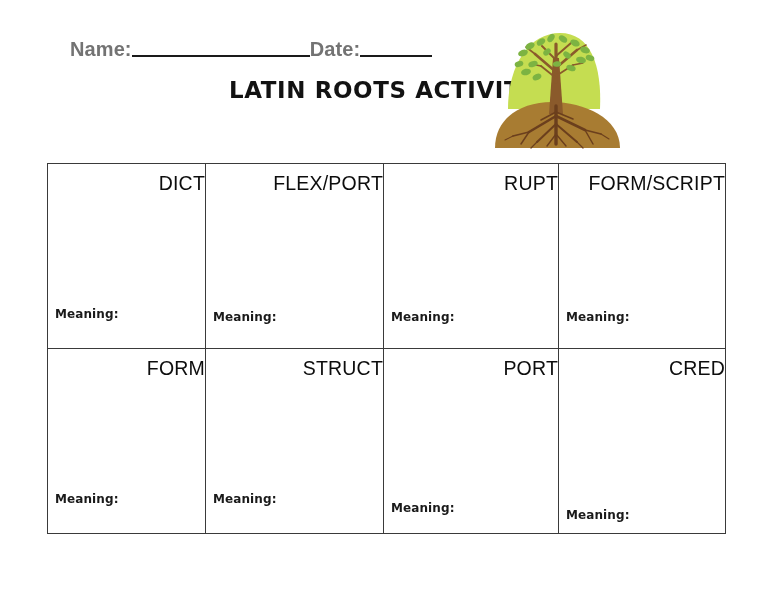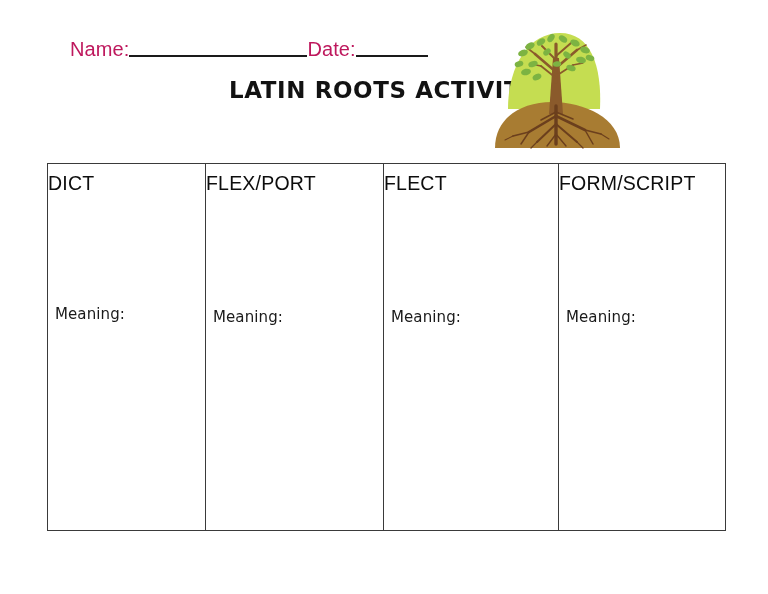--- a/index.html
+++ b/index.html
@@ -18,21 +18,22 @@
 
   
   .header-line {
     position: absolute;
     left: 70px;
     top: 36px;
     font-size: 20px;
     line-height: 26px;
     letter-spacing: 0.1px;
     white-space: nowrap;
-    color: #be185d;
+    color: #737373;
+    font-weight: bold;
   }
   .fill-rule {
     display: inline-block;
     vertical-align: baseline;
     border-bottom: 2.2px solid #1a1a1a;
     height: 15px;
     margin: 0 0px -1px 0px;
   }
   .fill-name { width: 178px; }
   .fill-date { width: 72px; }
@@ -79,33 +80,33 @@
     position: relative;
     height: 184px;
   }
   .col-1 { width: 157px; }
   .col-2 { width: 177px; }
   .col-3 { width: 174px; }
   .col-4 { width: 166px; }
 
   .root-word {
     display: block;
-    text-align: left;
+    text-align: right;
     font-size: 19.5px;
     line-height: 24px;
     padding-top: 7px;
     color: #0d0d0d;
     letter-spacing: 0.2px;
   }
   .meaning-label {
     position: absolute;
     left: 7px;
     font-family: "DejaVu Sans", sans-serif;
-    font-weight: normal;
-    font-size: 15px;
+    font-weight: bold;
+    font-size: 12px;
     line-height: 12px;
     color: #1a1a1a;
     letter-spacing: 0.1px;
   }
   
   .m-a { top: 144px; }
   .m-b { top: 147px; }
   .m-d { top: 153px; }
   .m-e { top: 160px; }
 </style>
@@ -186,22 +187,40 @@
     <tr>
       <td class="col-1">
         <span class="root-word">DICT</span>
         <span class="meaning-label m-a">Meaning:</span>
       </td>
       <td class="col-2">
         <span class="root-word">FLEX/PORT</span>
         <span class="meaning-label m-b">Meaning:</span>
       </td>
       <td class="col-3">
-        <span class="root-word">FLECT</span>
+        <span class="root-word">RUPT</span>
         <span class="meaning-label m-b">Meaning:</span>
       </td>
       <td class="col-4">
         <span class="root-word">FORM/SCRIPT</span>
         <span class="meaning-label m-b">Meaning:</span>
       </td>
     </tr>
+    <tr>
+      <td class="col-1">
+        <span class="root-word">FORM</span>
+        <span class="meaning-label m-a">Meaning:</span>
+      </td>
+      <td class="col-2">
+        <span class="root-word">STRUCT</span>
+        <span class="meaning-label m-a">Meaning:</span>
+      </td>
+      <td class="col-3">
+        <span class="root-word">PORT</span>
+        <span class="meaning-label m-d">Meaning:</span>
+      </td>
+      <td class="col-4">
+        <span class="root-word">CRED</span>
+        <span class="meaning-label m-e">Meaning:</span>
+      </td>
+    </tr>
   </tbody>
 </table>
 
 </body></html>

